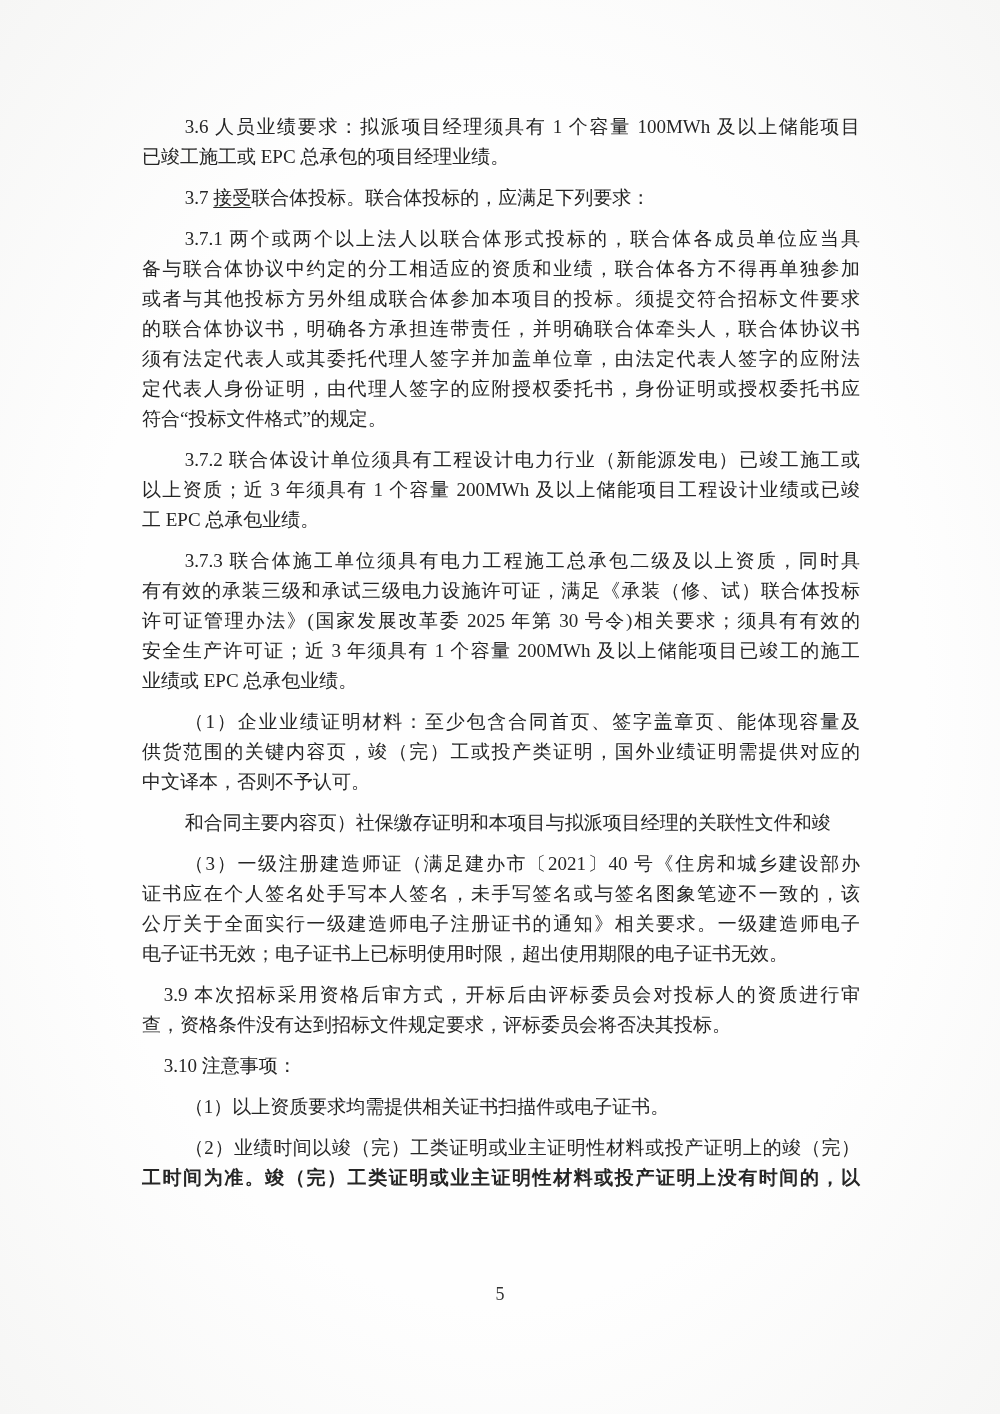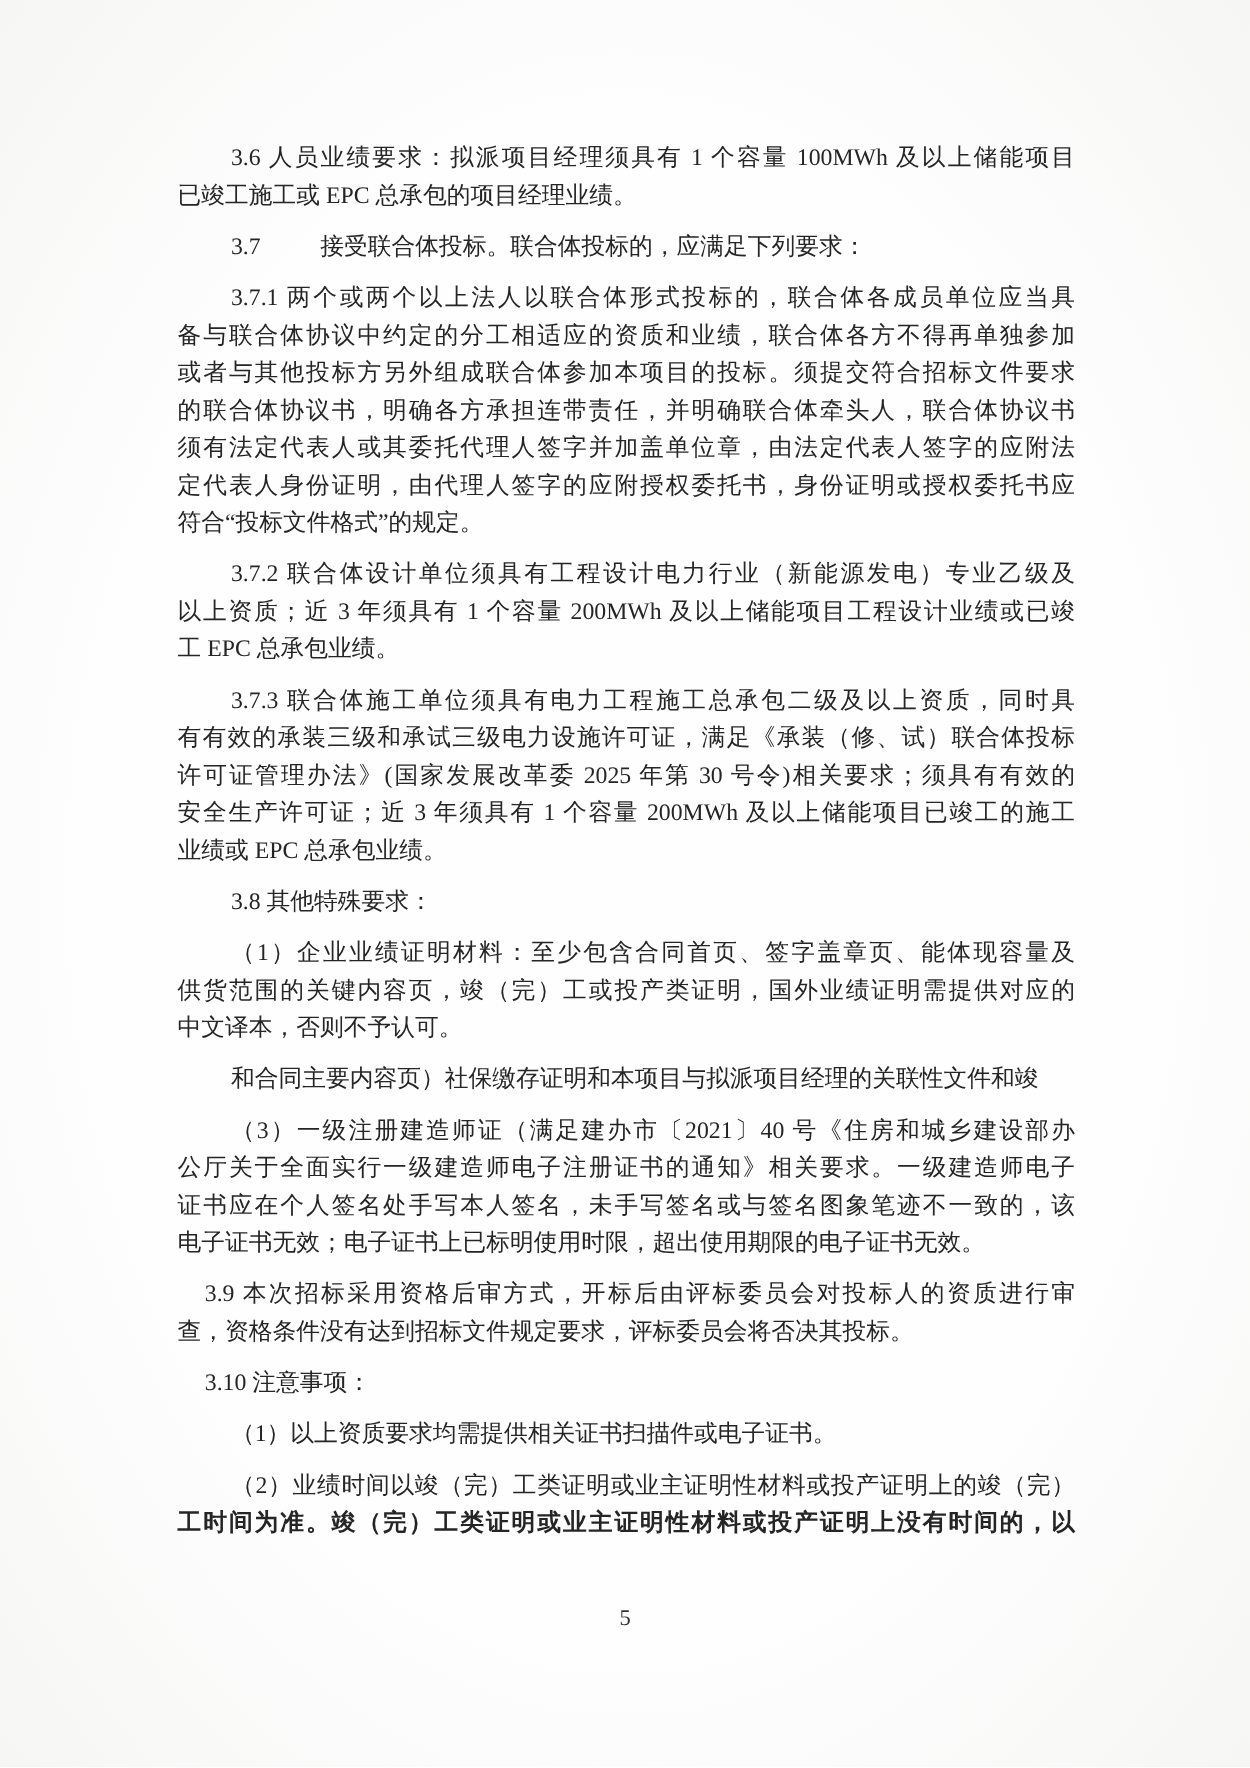--- a/index.html
+++ b/index.html
@@ -40,22 +40,22 @@
     text-align-last: justify;
     font-weight: bold;
   }
   .para.indent-std .line:first-child {
     text-indent: 2.25em;
   }
   .para.indent-narrow .line:first-child {
     text-indent: 1.15em;
   }
   .u {
+    text-decoration: underline;
     text-underline-offset: 3px;
-    margin-left: 43px;
   }
   .footer {
     position: absolute;
     left: 0;
     right: 0;
     top: 1284px;
     text-align: center;
     font-size: 18px;
     color: #333333;
   }
@@ -75,46 +75,43 @@
       <div class="para indent-std">
         <div class="line">3.7.1 两个或两个以上法人以联合体形式投标的，联合体各成员单位应当具</div>
         <div class="line">备与联合体协议中约定的分工相适应的资质和业绩，联合体各方不得再单独参加</div>
         <div class="line">或者与其他投标方另外组成联合体参加本项目的投标。须提交符合招标文件要求</div>
         <div class="line">的联合体协议书，明确各方承担连带责任，并明确联合体牵头人，联合体协议书</div>
         <div class="line">须有法定代表人或其委托代理人签字并加盖单位章，由法定代表人签字的应附法</div>
         <div class="line">定代表人身份证明，由代理人签字的应附授权委托书，身份证明或授权委托书应</div>
         <div class="line">符合“投标文件格式”的规定。</div>
       </div>
       <div class="para indent-std">
-        <div class="line">3.7.2 联合体设计单位须具有工程设计电力行业（新能源发电）专业乙级及</div>
+        <div class="line">3.7.2 联合体设计单位须具有工程设计电力行业（新能源发电）已竣工施工或</div>
         <div class="line">以上资质；近 3 年须具有 1 个容量 200MWh 及以上储能项目工程设计业绩或已竣</div>
         <div class="line">工 EPC 总承包业绩。</div>
       </div>
       <div class="para indent-std">
         <div class="line">3.7.3 联合体施工单位须具有电力工程施工总承包二级及以上资质，同时具</div>
         <div class="line">有有效的承装三级和承试三级电力设施许可证，满足《承装（修、试）联合体投标</div>
         <div class="line">许可证管理办法》(国家发展改革委 2025 年第 30 号令)相关要求；须具有有效的</div>
         <div class="line">安全生产许可证；近 3 年须具有 1 个容量 200MWh 及以上储能项目已竣工的施工</div>
         <div class="line">业绩或 EPC 总承包业绩。</div>
       </div>
       <div class="para indent-std">
-        <div class="line">3.8 其他特殊要求：</div>
-      </div>
-      <div class="para indent-std">
         <div class="line">（1）企业业绩证明材料：至少包含合同首页、签字盖章页、能体现容量及</div>
         <div class="line">供货范围的关键内容页，竣（完）工或投产类证明，国外业绩证明需提供对应的</div>
         <div class="line">中文译本，否则不予认可。</div>
       </div>
       <div class="para indent-std">
         <div class="line">和合同主要内容页）社保缴存证明和本项目与拟派项目经理的关联性文件和竣</div>
       </div>
       <div class="para indent-std">
         <div class="line">（3）一级注册建造师证（满足建办市〔2021〕40 号《住房和城乡建设部办</div>
+        <div class="line">证书应在个人签名处手写本人签名，未手写签名或与签名图象笔迹不一致的，该</div>
         <div class="line">公厅关于全面实行一级建造师电子注册证书的通知》相关要求。一级建造师电子</div>
-        <div class="line">证书应在个人签名处手写本人签名，未手写签名或与签名图象笔迹不一致的，该</div>
         <div class="line">电子证书无效；电子证书上已标明使用时限，超出使用期限的电子证书无效。</div>
       </div>
       <div class="para indent-narrow">
         <div class="line">3.9 本次招标采用资格后审方式，开标后由评标委员会对投标人的资质进行审</div>
         <div class="line">查，资格条件没有达到招标文件规定要求，评标委员会将否决其投标。</div>
       </div>
       <div class="para indent-narrow">
         <div class="line">3.10 注意事项：</div>
       </div>
       <div class="para indent-std">

